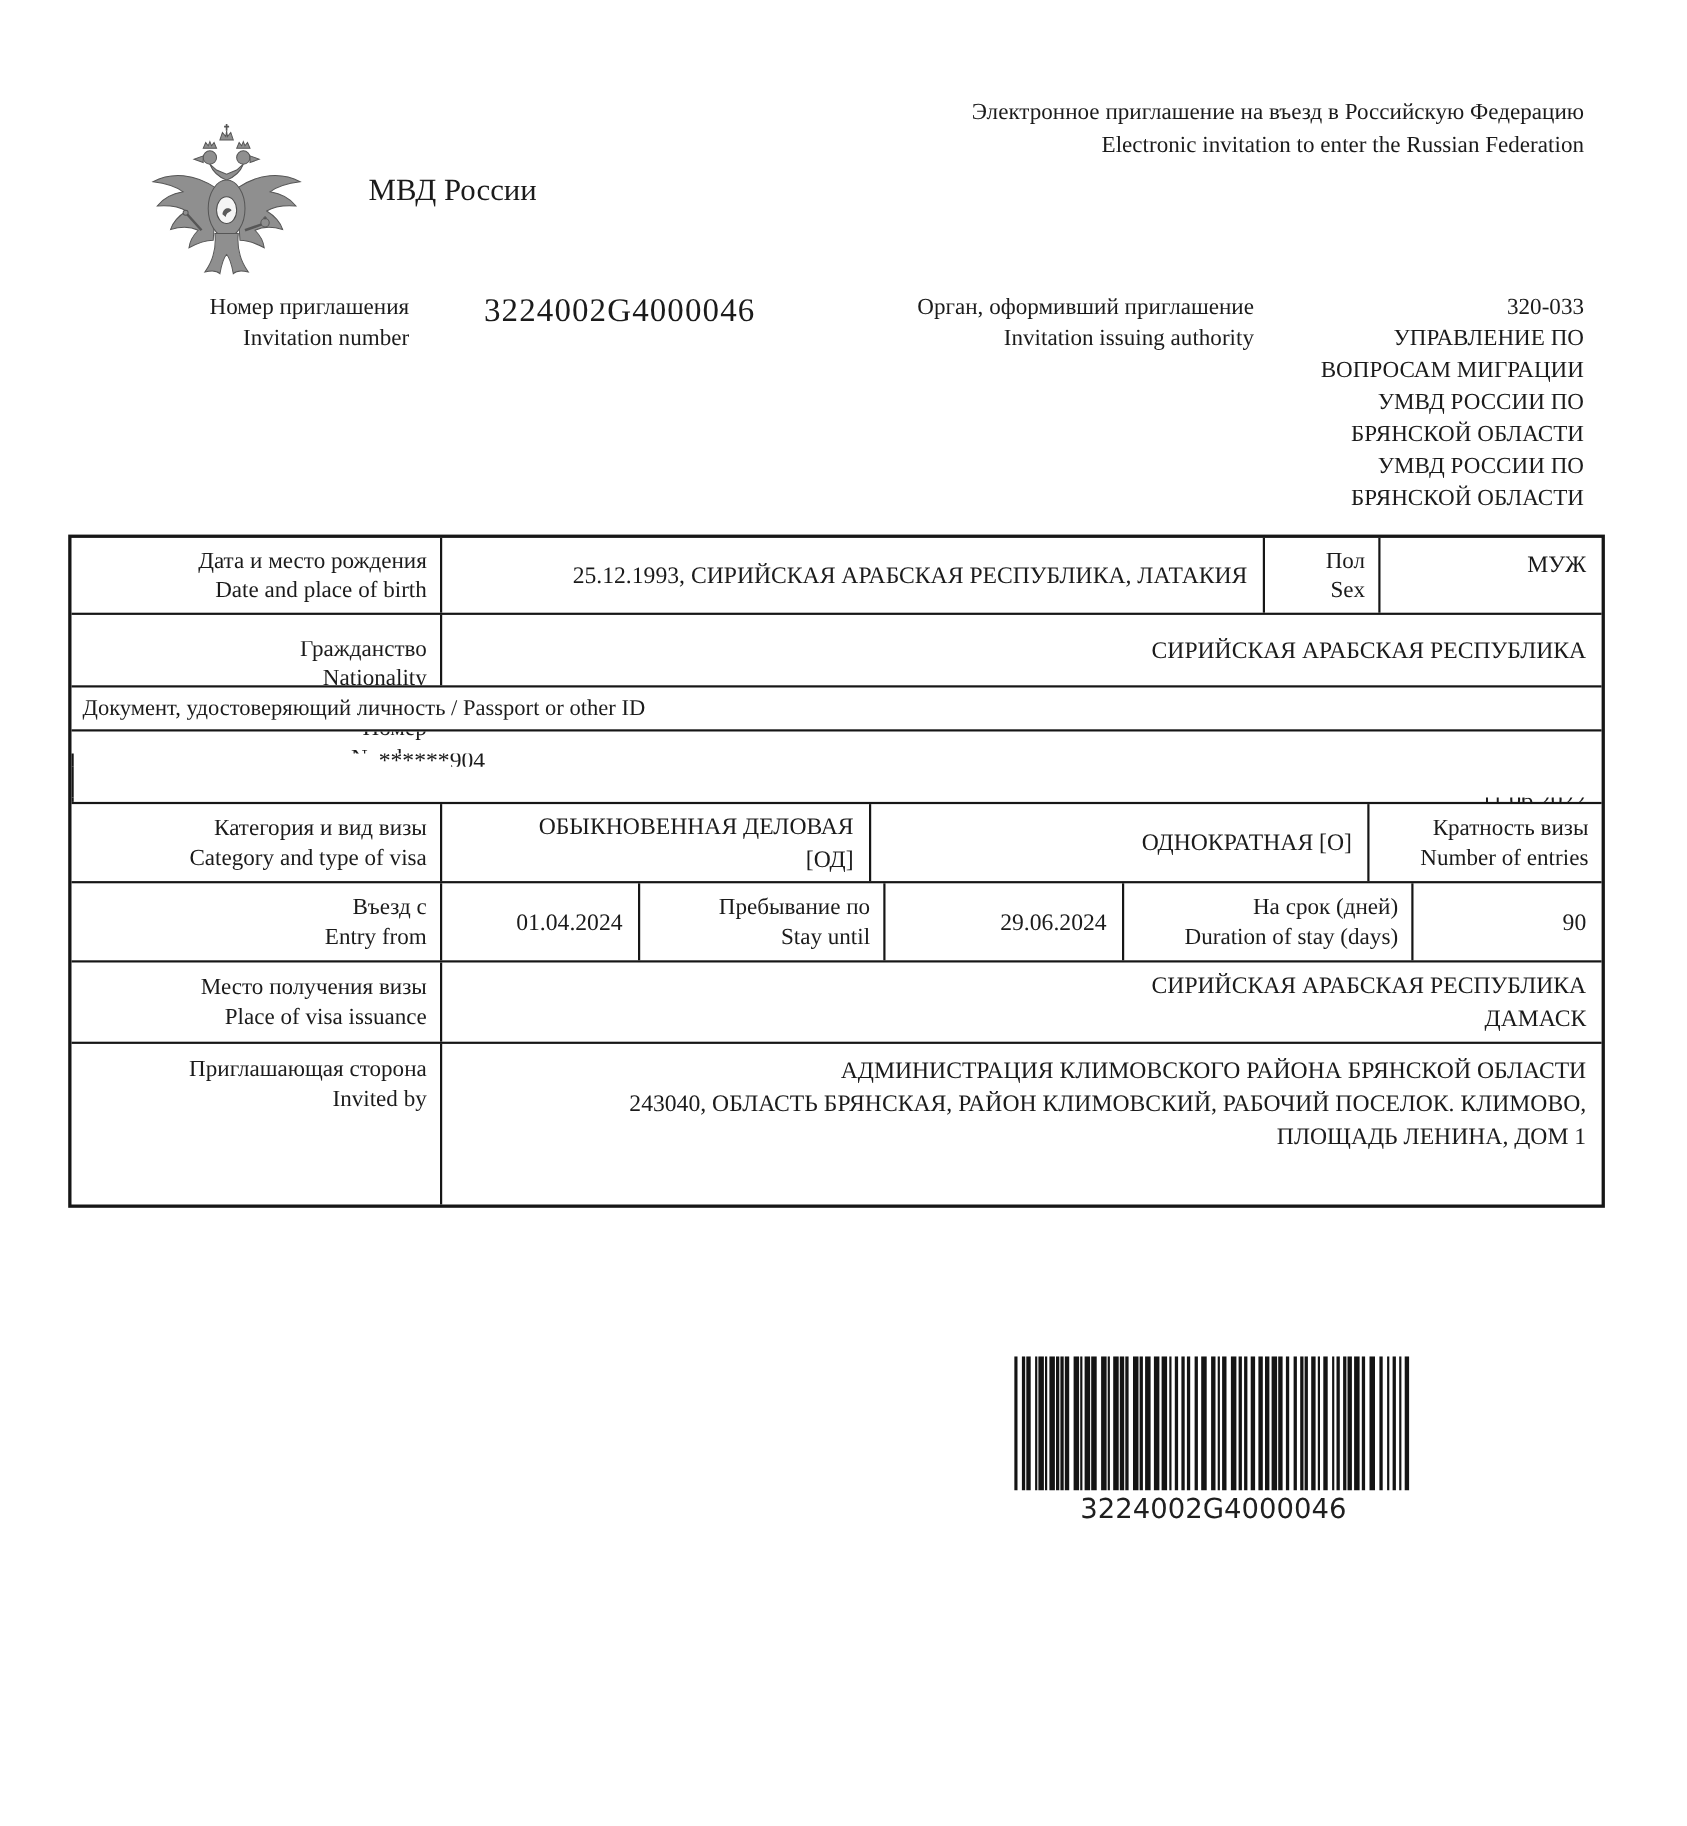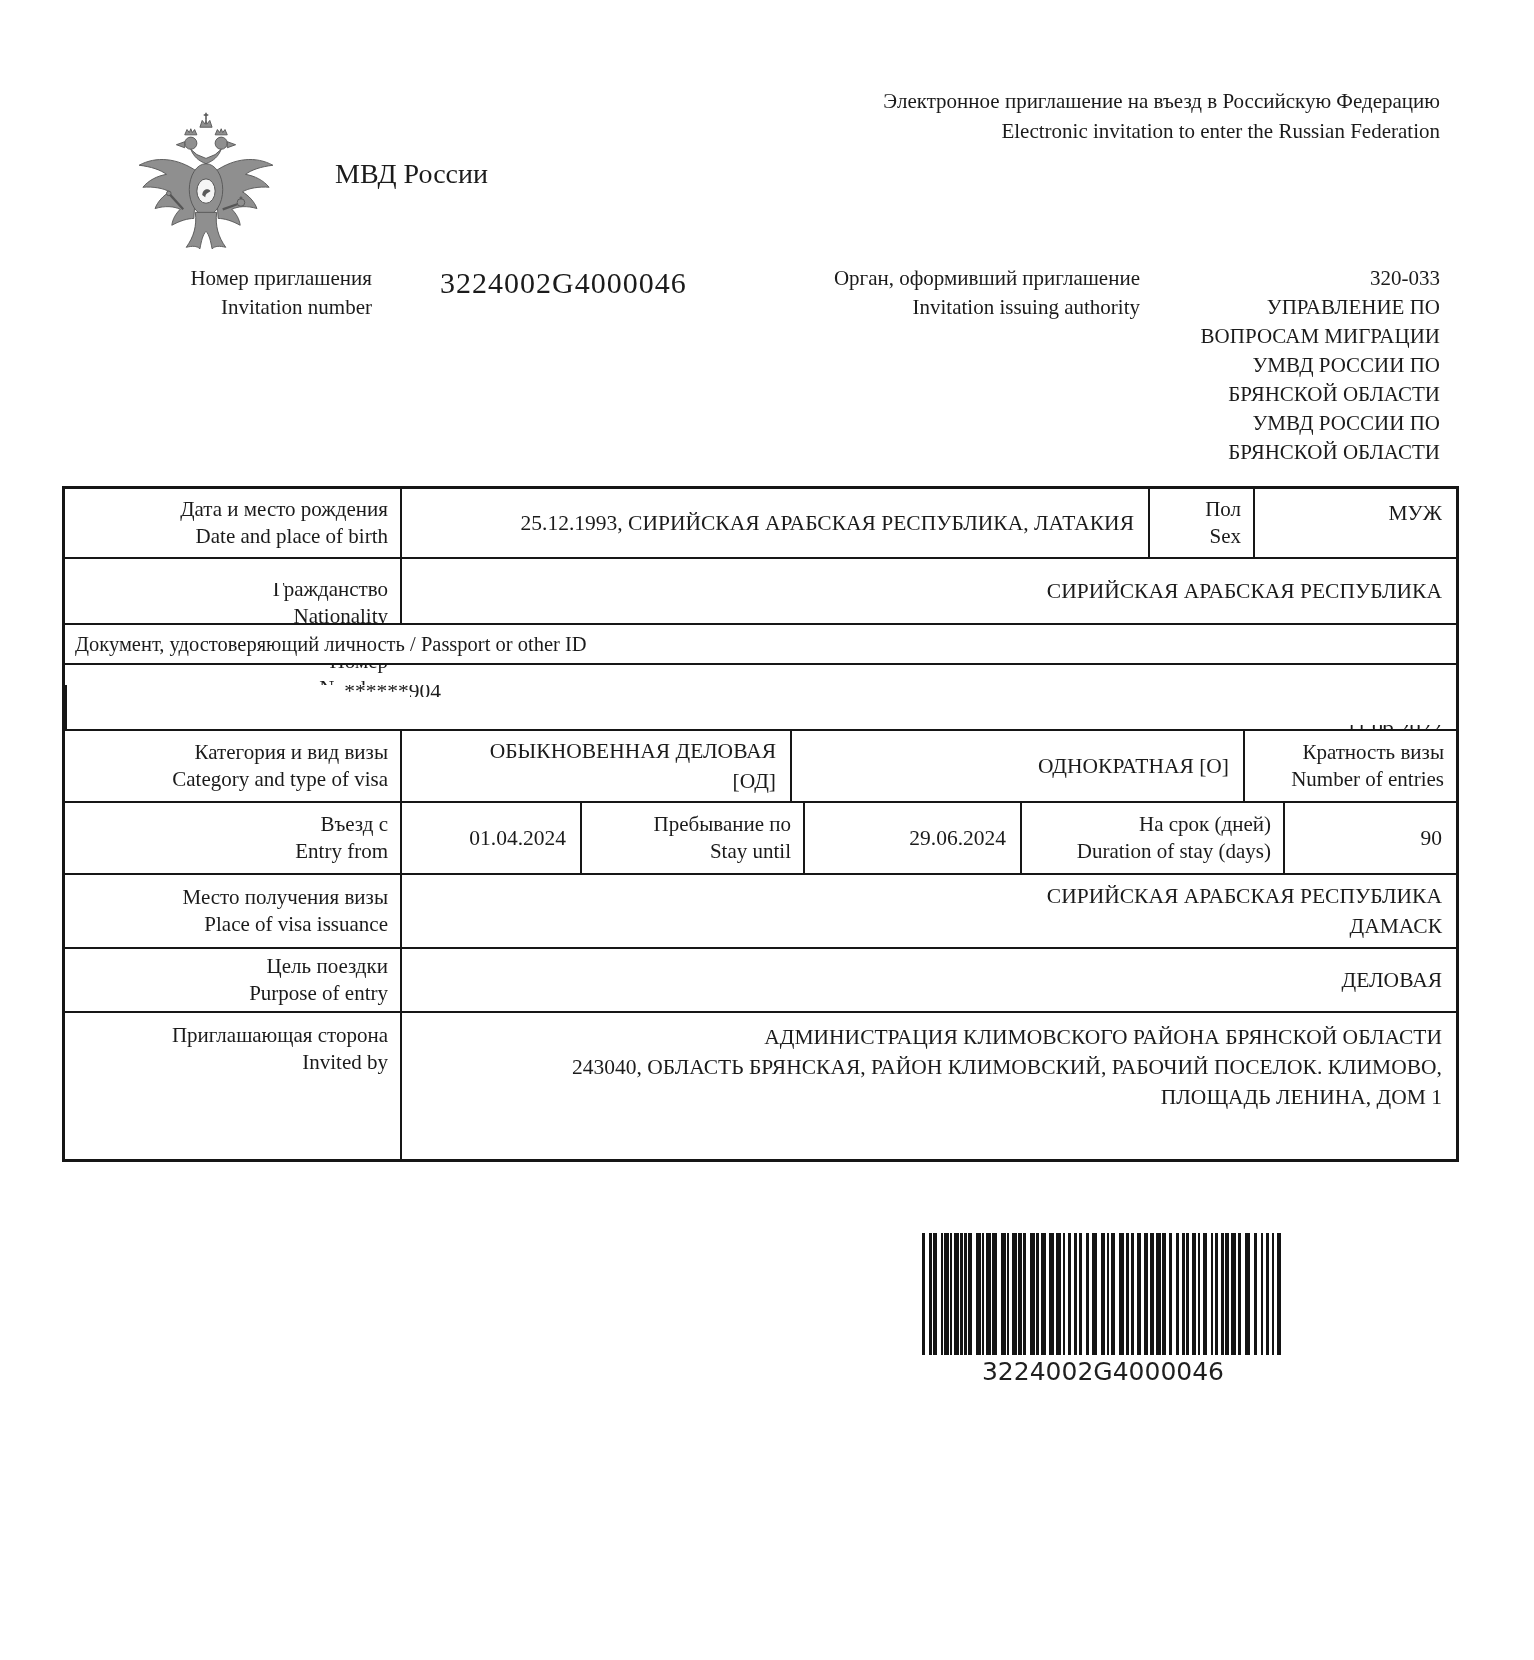--- a/index.html
+++ b/index.html
@@ -205,29 +205,20 @@
         <div>Place of visa issuance</div>
       </div>
       <div class="tcell val flex1">
         <div>
             <div>СИРИЙСКАЯ АРАБСКАЯ РЕСПУБЛИКА</div>
             <div>ДАМАСК</div>
           </div>
       </div>
     </div>
 
-    <div class="trow" style="height:62px;">
-      <div class="tcell lbl" style="width:335px;">
-        <div>Цель поездки</div>
-        <div>Purpose of entry</div>
-      </div>
-      <div class="tcell val flex1">
-        <div>ДЕЛОВАЯ</div>
-      </div>
-    </div>
 
     <div class="trow" style="height:146px;">
       <div class="tcell lbl top" style="width:335px;">
         <div>Приглашающая сторона</div>
         <div>Invited by</div>
       </div>
       <div class="tcell val top flex1">
         <div>
             <div>АДМИНИСТРАЦИЯ КЛИМОВСКОГО РАЙОНА БРЯНСКОЙ ОБЛАСТИ</div>
             <div>243040, ОБЛАСТЬ БРЯНСКАЯ, РАЙОН КЛИМОВСКИЙ, РАБОЧИЙ ПОСЕЛОК. КЛИМОВО,</div>

